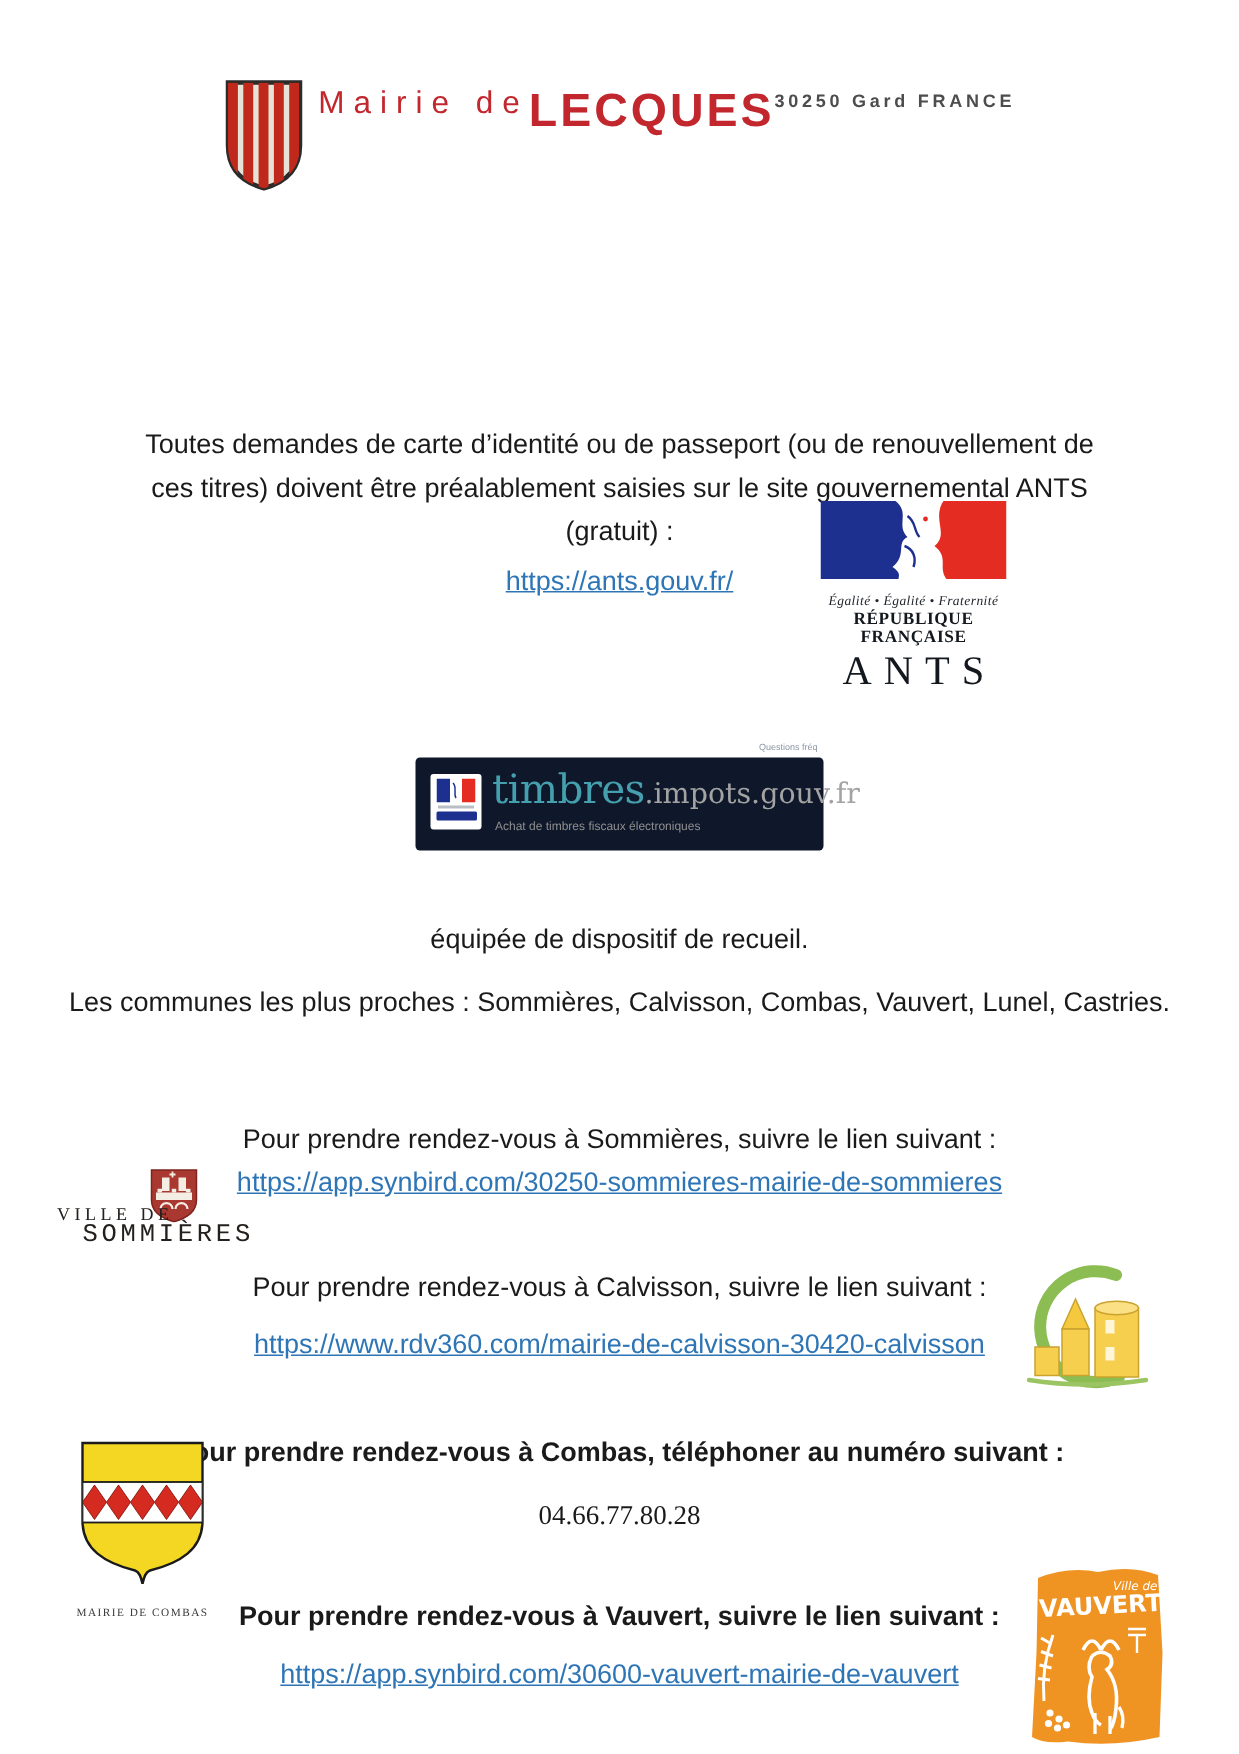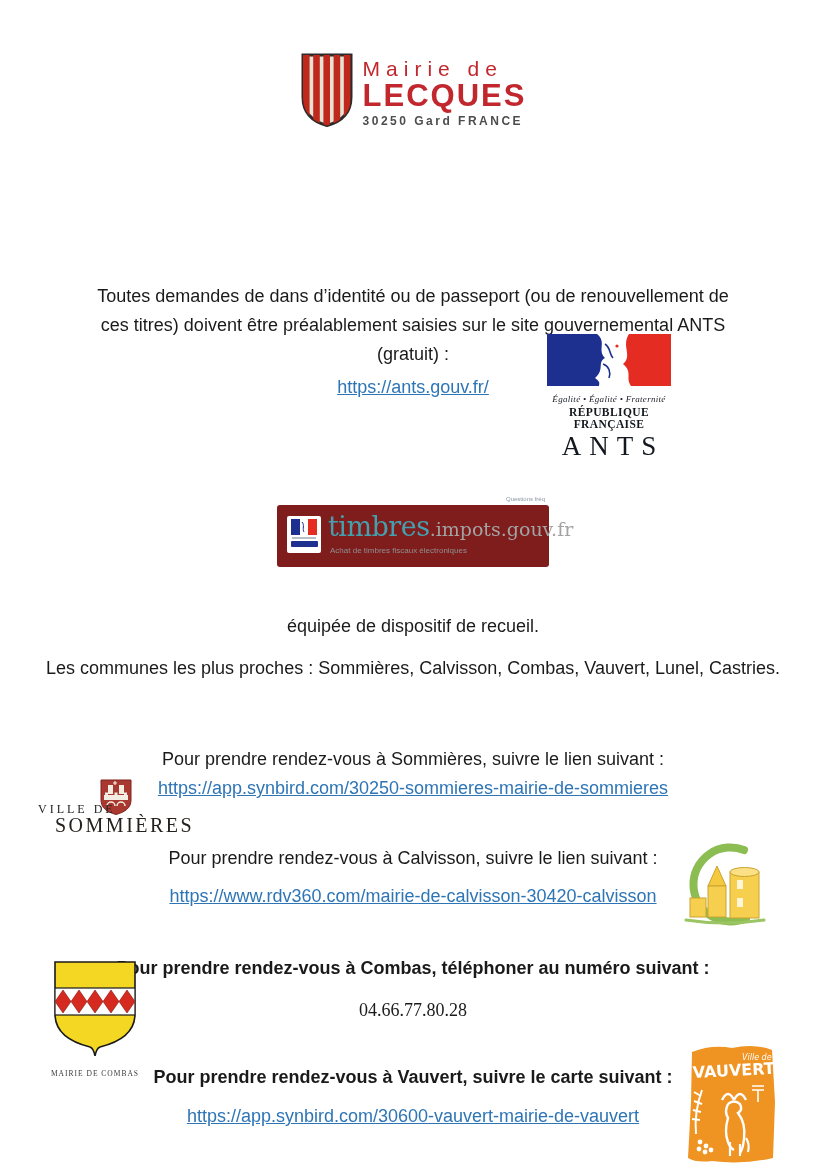--- a/index.html
+++ b/index.html
@@ -1,21 +1,21 @@
 <!DOCTYPE html>
 <html><head>
 <meta charset="utf-8">
 <style>
   html,body{margin:0;padding:0;background:#ffffff;}
   #page{position:relative;width:826px;height:1169px;background:#ffffff;overflow:hidden;
         font-family:"Liberation Sans",sans-serif;color:#1a1a1a;}
 
   
   .brand{position:absolute;top:52px;left:0;right:0;display:flex;justify-content:center;align-items:flex-start;gap:9px;}
-  .brand-text{display:flex;flex-direction:column;align-items:flex-start;padding-top:6px;}
+  .brand-text{display:flex;flex-direction:row;align-items:flex-start;padding-top:6px;}
   .brand-top{color:#c1272d;font-size:21px;letter-spacing:6px;line-height:22px;}
   .brand-name{color:#c1272d;font-size:31px;font-weight:bold;letter-spacing:2px;line-height:32px;text-align:right;}
   .brand-sub{color:#4d4d4d;font-size:12px;font-weight:bold;letter-spacing:2.5px;margin-top:2px;}
 
   
   .title-box{position:absolute;top:146px;left:21px;width:770px;height:80px;border:2px solid #3f3f3f;
              text-align:center;font-weight:bold;font-size:21px;letter-spacing:1px;color:#000;}
   .title-box .l1{margin-top:13px;}
   .title-box .l2{margin-top:17px;}
 
@@ -27,21 +27,21 @@
 
   
   .ants-logo{position:absolute;top:334px;left:547px;width:124px;text-align:center;}
   .ants-motto{font-family:"Liberation Serif",serif;font-style:italic;font-size:9px;color:#20252b;margin-top:4px;letter-spacing:0.3px;}
   .ants-republic{font-family:"Liberation Serif",serif;font-weight:bold;font-size:11.5px;color:#13181e;margin-top:2px;letter-spacing:0.4px;}
   .ants-name{font-family:"Liberation Serif",serif;font-size:27px;color:#13181e;letter-spacing:8px;margin-top:1px;padding-left:8px;}
 
   
   .timbres{top:443px;}
   .timbres .link-row{margin-top:0px;}
-  .banner{position:absolute;top:505px;left:277px;width:272px;height:62px;background:#7f1d1d;border-radius:3px;}
+  .banner{position:absolute;top:505px;left:277px;width:272px;height:62px;background:#0f172a;border-radius:3px;}
   .banner-corner{position:absolute;top:-9px;right:4px;font-size:6px;color:#8a96a5;}
   .mini-card{position:absolute;left:10px;top:11px;width:34px;height:37px;background:#ffffff;border-radius:2px;
              display:flex;flex-direction:column;align-items:center;padding-top:3px;box-sizing:border-box;}
   .mini-lines{width:24px;height:2px;background:#b9bec4;margin-top:2px;}
   .mini-bar{width:27px;height:6px;background:#1d2f8f;margin-top:2px;border-radius:1px;}
   .banner-title{position:absolute;left:51px;top:6px;white-space:nowrap;}
   .banner-title .main{font-family:"DejaVu Serif",serif;font-size:27px;color:#44a0ae;letter-spacing:-0.5px;}
   .banner-title .suffix{font-family:"DejaVu Serif",serif;font-size:19px;color:#a3a3a3;}
   .banner-sub{position:absolute;left:53px;top:41px;font-size:8px;color:#8f8f8f;}
 
@@ -54,21 +54,21 @@
   .sec .link-row{display:block;}
   .sec-sommieres{top:748px;} .sec-sommieres .link-row{margin-top:7px;}
   .sec-calvisson{top:847px;} .sec-calvisson .link-row{margin-top:16px;}
   .sec-combas{top:957px;font-weight:bold;} .sec-combas .phone{margin-top:20px;font-weight:normal;font-family:Liberation Serif, serif;}
   .sec-vauvert{top:1066px;font-weight:bold;} .sec-vauvert .link-row{margin-top:17px;font-weight:normal;}
 
   
   .logo-sommieres{position:absolute;top:779px;left:38px;width:150px;height:58px;}
   .logo-sommieres svg{position:absolute;left:62px;top:0px;}
   .somm-l1{position:absolute;left:0px;top:23px;font-family:"Liberation Serif",serif;font-size:12px;letter-spacing:3px;color:#24201e;}
-  .somm-l2{position:absolute;left:17px;top:35px;font-family:Liberation Serif, serif;font-size:20px;letter-spacing:2.5px;color:#24201e;text-align:right;}
+  .somm-l2{position:absolute;left:17px;top:35px;font-family:Liberation Mono, monospace;font-size:17px;letter-spacing:2.5px;color:#24201e;text-align:right;}
 
   .logo-calvisson{position:absolute;top:838px;left:664px;width:104px;height:96px;}
 
   .logo-combas{position:absolute;top:958px;left:36px;width:118px;text-align:center;}
   .combas-caption{font-family:"Liberation Serif",serif;font-size:7.5px;letter-spacing:1px;color:#3a3a3a;margin-top:9px;}
 
   .logo-vauvert{position:absolute;top:1042px;left:682px;width:96px;height:122px;}
 </style>
 </head>
 <body>
@@ -95,21 +95,21 @@
     </span>
     <span class="brand-text">
       <span class="brand-top">Mairie de</span>
       <span class="brand-name">LECQUES</span>
       <span class="brand-sub">30250 Gard FRANCE</span>
     </span>
   </div>
 
 
   <div class="centered intro">
-    <div>Toutes demandes de dans d’identité ou de passeport (ou de renouvellement de</div>
+    <div>Toutes demandes de carte d’identité ou de passeport (ou de renouvellement de</div>
     <div>ces titres) doivent être préalablement saisies sur le site gouvernemental ANTS</div>
     <div>(gratuit) :</div>
     <div class="link-row"><a class="link">https://ants.gouv.fr/</a></div>
   </div>
 
   <div class="ants-logo">
     <span>
       <svg width="124" height="52" viewBox="0 0 124 52">
         <rect x="0" y="0" width="64" height="52" fill="#1d2f8f"></rect>
         <rect x="64" y="0" width="60" height="52" fill="#e42c23"></rect>
@@ -204,21 +204,21 @@
         <polygon points="30,32 38,43.5 30,55 22,43.5" fill="#d42a20" stroke="#8a1410" stroke-width="0.6"></polygon>
         <polygon points="46,32 54,43.5 46,55 38,43.5" fill="#d42a20" stroke="#8a1410" stroke-width="0.6"></polygon>
         <polygon points="62,32 70,43.5 62,55 54,43.5" fill="#d42a20" stroke="#8a1410" stroke-width="0.6"></polygon>
         <polygon points="78,32 86,43.5 78,55 70,43.5" fill="#d42a20" stroke="#8a1410" stroke-width="0.6"></polygon>
       </g>
     </svg>
     <div class="combas-caption">MAIRIE DE COMBAS</div>
   </div>
 
   <div class="centered sec sec-vauvert">
-    <div>Pour prendre rendez-vous à Vauvert, suivre le carte suivant :</div>
+    <div>Pour prendre rendez-vous à Vauvert, suivre le lien suivant :</div>
     <div class="link-row"><a class="link">https://app.synbird.com/30600-vauvert-mairie-de-vauvert</a></div>
   </div>
   <div class="logo-vauvert">
     <svg width="96" height="122" viewBox="0 0 96 122">
       <path d="M10,10 Q30,2 50,6 Q72,1 90,8 L93,60 L91,116 Q60,123 30,119 Q14,121 6,116 L9,60 Z" fill="#ef9322"></path>
       <text x="60" y="18" font-family="DejaVu Sans, sans-serif" font-size="8" font-style="italic" fill="#ffffff">Ville de</text>
       <text x="11" y="36" font-family="DejaVu Sans, sans-serif" font-size="16" font-weight="bold" fill="#ffffff" transform="rotate(-3 11 36)">VAUVERT</text>
       <path d="M70,44 h12 M70,48 h12 M76,48 v12" stroke="#ffffff" stroke-width="1.6" fill="none"></path>
       <path d="M20,48 Q12,70 14,92" stroke="#ffffff" stroke-width="2" fill="none"></path>
       <path d="M19,54 l-7,-4 M20,62 l-8,-3 M19,70 l-8,-2 M18,78 l-8,-1" stroke="#ffffff" stroke-width="2" fill="none"></path>

